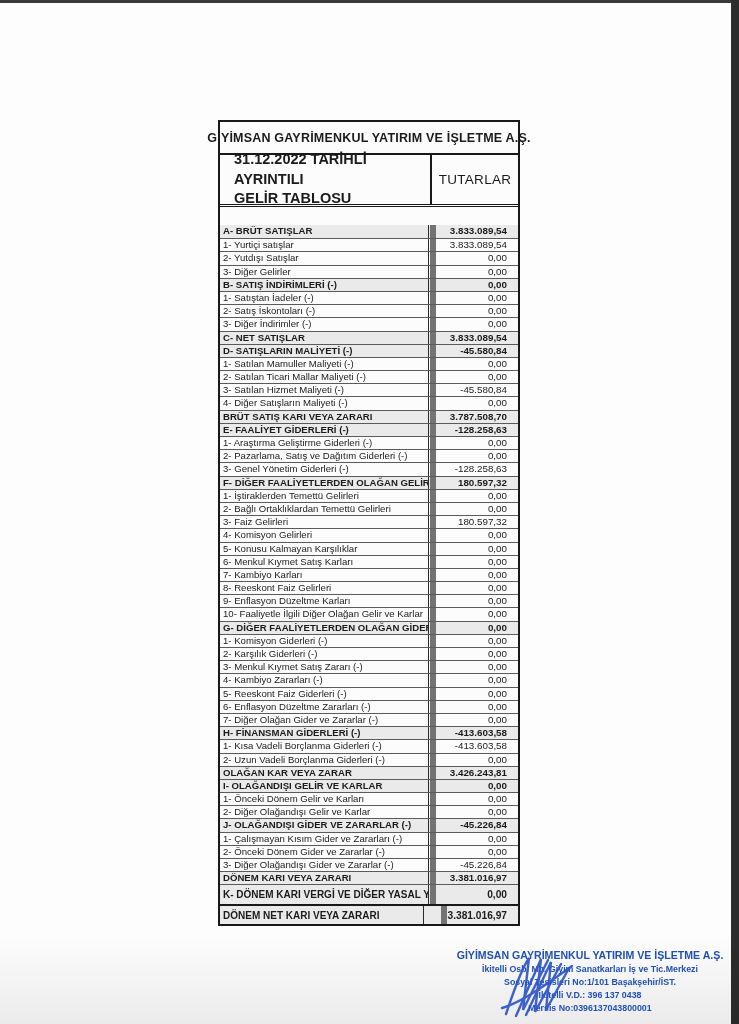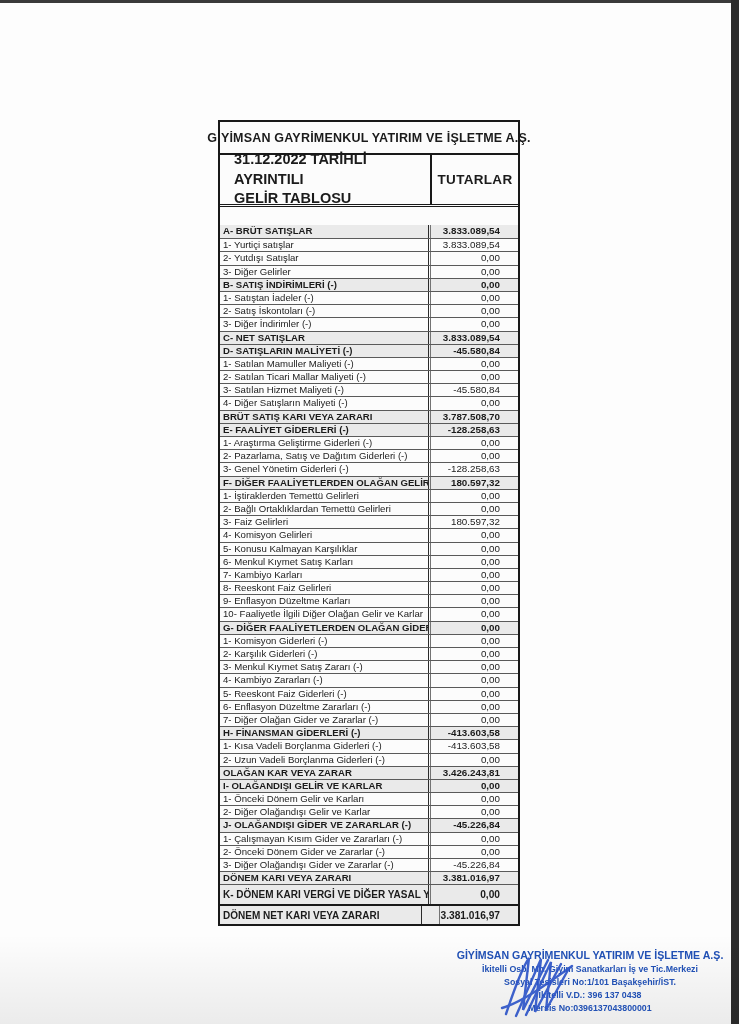--- a/index.html
+++ b/index.html
@@ -29,39 +29,39 @@
   .header-row{
     display:flex;height:49px;border-bottom:3px double #191919;
   }
   .header-title{
     flex:1;display:flex;align-items:center;justify-content:center;text-align:left;
     border-right:2px solid #191919;
     font-size:14.5px;font-weight:bold;line-height:1.35;padding:0 14px;
   }
   .header-amount{
     width:86px;display:flex;align-items:center;justify-content:center;
-    font-size:13.5px;font-weight:bold;letter-spacing:.3px;
+    font-size:13.5px;font-weight:normal;letter-spacing:.3px;
   }
   .tbody .trow{
     display:flex;height:13.2px;border-top:1px solid #5a5a5a;box-sizing:border-box;
     background:#fcfcfc;
   }
   .tbody .trow:first-child{border-top:none;margin-top:18px;}
   .tbody .trow.bold{font-weight:bold;background:#eaeaea;}
   .tbody .trow.tall{height:20px;}
   .tbody .trow.final{height:20px;border-top:2px solid #191919;gap:16px;}
   .tlabel{
     width:209px;box-sizing:border-box;border-right:1px solid #2a2a2a;
     padding:0 2px 0 3px;font-size:9.6px;line-height:12.8px;
     white-space:nowrap;overflow:hidden;
   }
   .trow.tall .tlabel, .trow.final .tlabel{line-height:19px;font-size:10px;}
   .tvalue{
-    flex:1;box-sizing:border-box;border-left:1px solid #737373;margin-left:1px;
-    text-align:right;padding:0 18px 0 1px;font-size:9.8px;line-height:12.8px;
+    flex:1;box-sizing:border-box;border-left:6px solid #737373;margin-left:1px;
+    text-align:right;padding:0 11px 0 1px;font-size:9.8px;line-height:12.8px;
     white-space:nowrap;
   }
   .trow.tall .tvalue, .trow.final .tvalue{line-height:19px;font-size:10.2px;}
 
   
   .stamp{
     position:absolute;left:448px;top:948px;width:284px;text-align:center;
     font-weight:bold;line-height:13px;
   }
   .stamp-line{font-size:8.8px;white-space:nowrap;}

